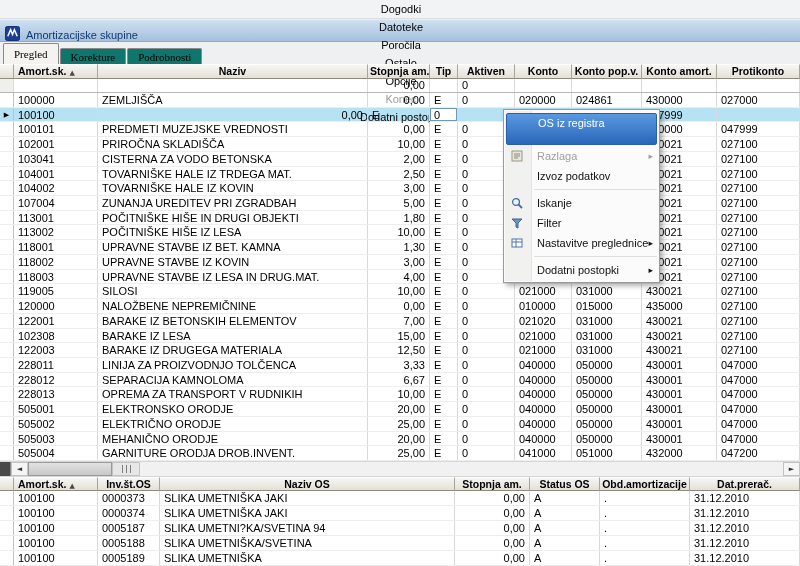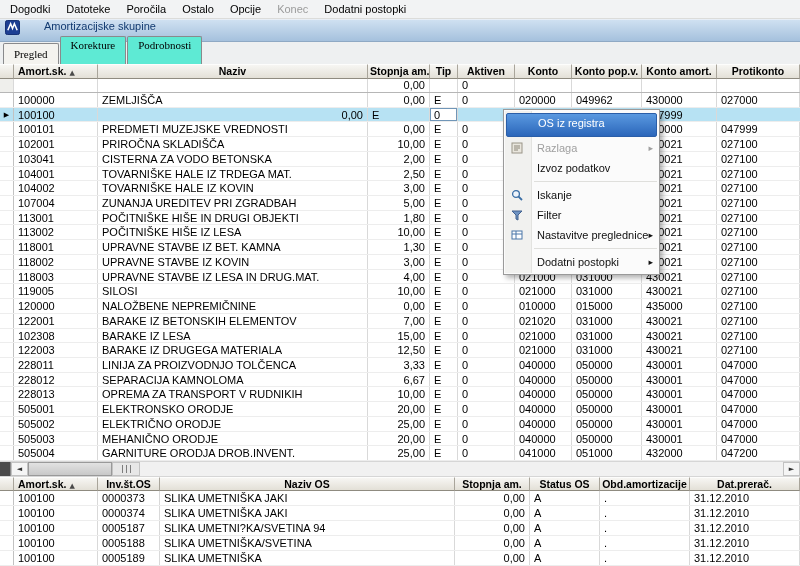--- a/index.html
+++ b/index.html
@@ -2,34 +2,34 @@
 <html><head>
 <meta charset="utf-8">
 <style>
   * { margin:0; padding:0; box-sizing:border-box; }
   html,body { width:800px; height:566px; overflow:hidden; background:#fff;
     font-family:"Liberation Sans","DejaVu Sans",sans-serif; }
   .window { position:relative; width:800px; height:566px; background:#fff; }
 
   
   .menubar { height:19px; background:#f2f3f4; border-bottom:1px solid #dcdcda;
-    display:flex; align-items:center; padding-left:2px; }
+    display:flex; align-items:center; padding-left:2px;flex-direction:column; }
   .mitem { padding:0 8px; font-size:11px; line-height:18px; color:#000; white-space:nowrap; }
   .mitem.disabled { color:#9b9b9b; }
 
   
   .caption { height:23px; background:linear-gradient(#cfe0f1,#a5c1dd);
     border-top:1px solid #e8eef6; border-bottom:1px solid #8fa9c4;
-    display:flex; align-items:flex-start; padding-left:5px; gap:24px; }
+    display:flex; align-items:flex-end; padding-left:5px; gap:6px; }
   .captitle { font-size:11px; color:#123a70; }
 
   
   .tabstrip { height:22px; background:#eef0f1; display:flex; align-items:flex-end; padding-left:3px;font-family:Liberation Serif, serif; }
   .tab { font-size:11px; padding:0 10px; border:1px solid #898a8c; border-bottom:none;
-    border-radius:2px 2px 0 0; height:28px; line-height:17px; background:#5eead4; margin-right:1px; }
+    border-radius:2px 2px 0 0; height:16px; line-height:17px; background:#0f766e; margin-right:1px; }
   .tab.active { height:21px; line-height:20px; background:#f4f3ef; position:relative; z-index:2; }
 
   
   :root { --tcols: 14px 84px 270px 62px 28px 57px 57px 70px 75px 1fr;
           --bcols: 14px 84px 62px 295px 75px 70px 90px 1fr; }
   .trow { display:grid; grid-template-columns: var(--tcols); }
   .brow { display:grid; grid-template-columns: var(--bcols); }
   .thead { height:15px; }
   .bhead { height:14px; }
   .hc { background:linear-gradient(#f7f6f3,#e3e0d7); border-right:1px solid #a9a59b;
@@ -65,21 +65,21 @@
   .sb-track { flex:1; }
 
   
   .ctxmenu { position:absolute; left:503px; top:109px; width:157px; background:#fbfbfb;
     border:1px solid #9a9a9a; box-shadow:3px 3px 5px rgba(0,0,0,.3); padding:2px 0; z-index:10; }
   .ctxmenu::before { content:""; position:absolute; left:1px; top:1px; bottom:1px; width:26px;
     background:#f1f1ef; border-right:1px solid #e3e3e0; }
   .ctx-item { position:relative; height:20px; line-height:20px; font-size:11px; padding-left:33px;
     color:#101010; white-space:nowrap; }
   .ctx-item.disabled { color:#9f9f9f; }
-  .ctx-item.selected { margin:1px 2px; height:24px; line-height:18px;
+  .ctx-item.selected { margin:1px 2px; height:32px; line-height:18px;
     background:linear-gradient(#5a99e0,#2b66ba); border:1px solid #2a5ea8; border-radius:2px;
     color:#fff; padding-left:31px; }
   .ctx-sep { height:1px; background:#dfdfdc; margin:3px 2px 3px 30px; position:relative; }
   .ctx-arrow { position:absolute; right:6px; top:0; font-size:9px; font-family:"DejaVu Sans",sans-serif; }
   .ctx-icon { position:absolute; left:6px; top:3px; width:14px; height:14px; }
   .ctx-item.disabled .ctx-arrow { color:#9f9f9f; }
 </style>
 </head>
 <body>
 
@@ -138,21 +138,21 @@
     </div>
     <div class="rows">
       <div class="trow drow">
           <div class="dc mark"></div>
           <div class="dc">100000</div>
           <div class="dc">ZEMLJIŠČA</div>
           <div class="dc right">0,00</div>
           <div class="dc">E</div>
           <div class="dc c-akt">0</div>
           <div class="dc">020000</div>
-          <div class="dc">049962</div>
+          <div class="dc">024861</div>
           <div class="dc">430000</div>
           <div class="dc">027000</div>
         </div>
         <div class="trow drow selected">
           <div class="dc mark">▶</div>
           <div class="dc">100100</div>
           <div class="dc right">0,00</div>
           <div class="dc">E</div>
           <div class="dc c-akt">0</div>
           <div class="dc"></div>

